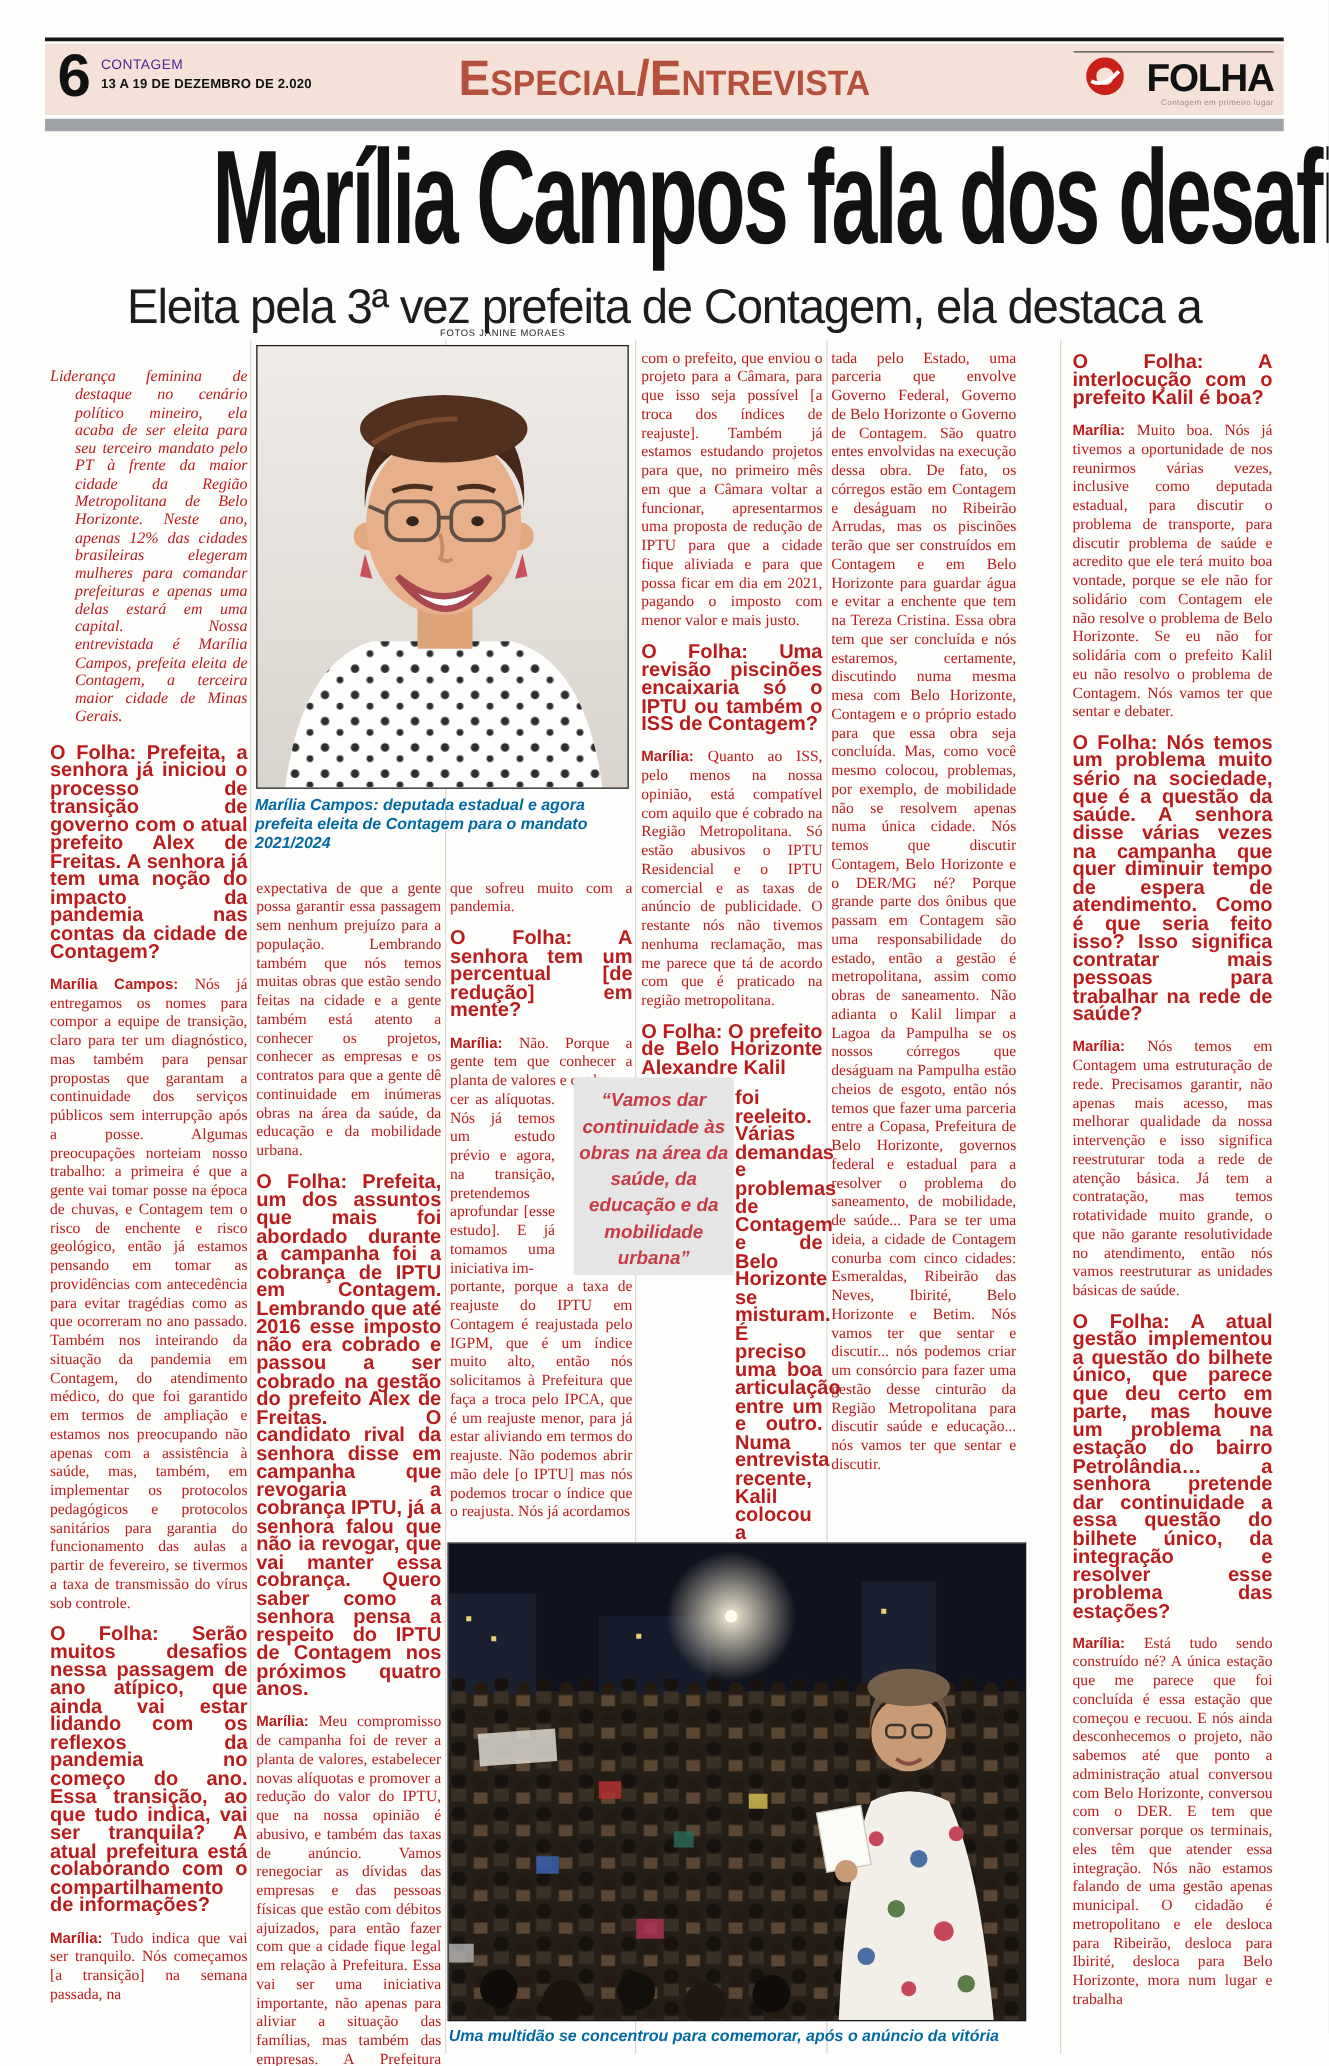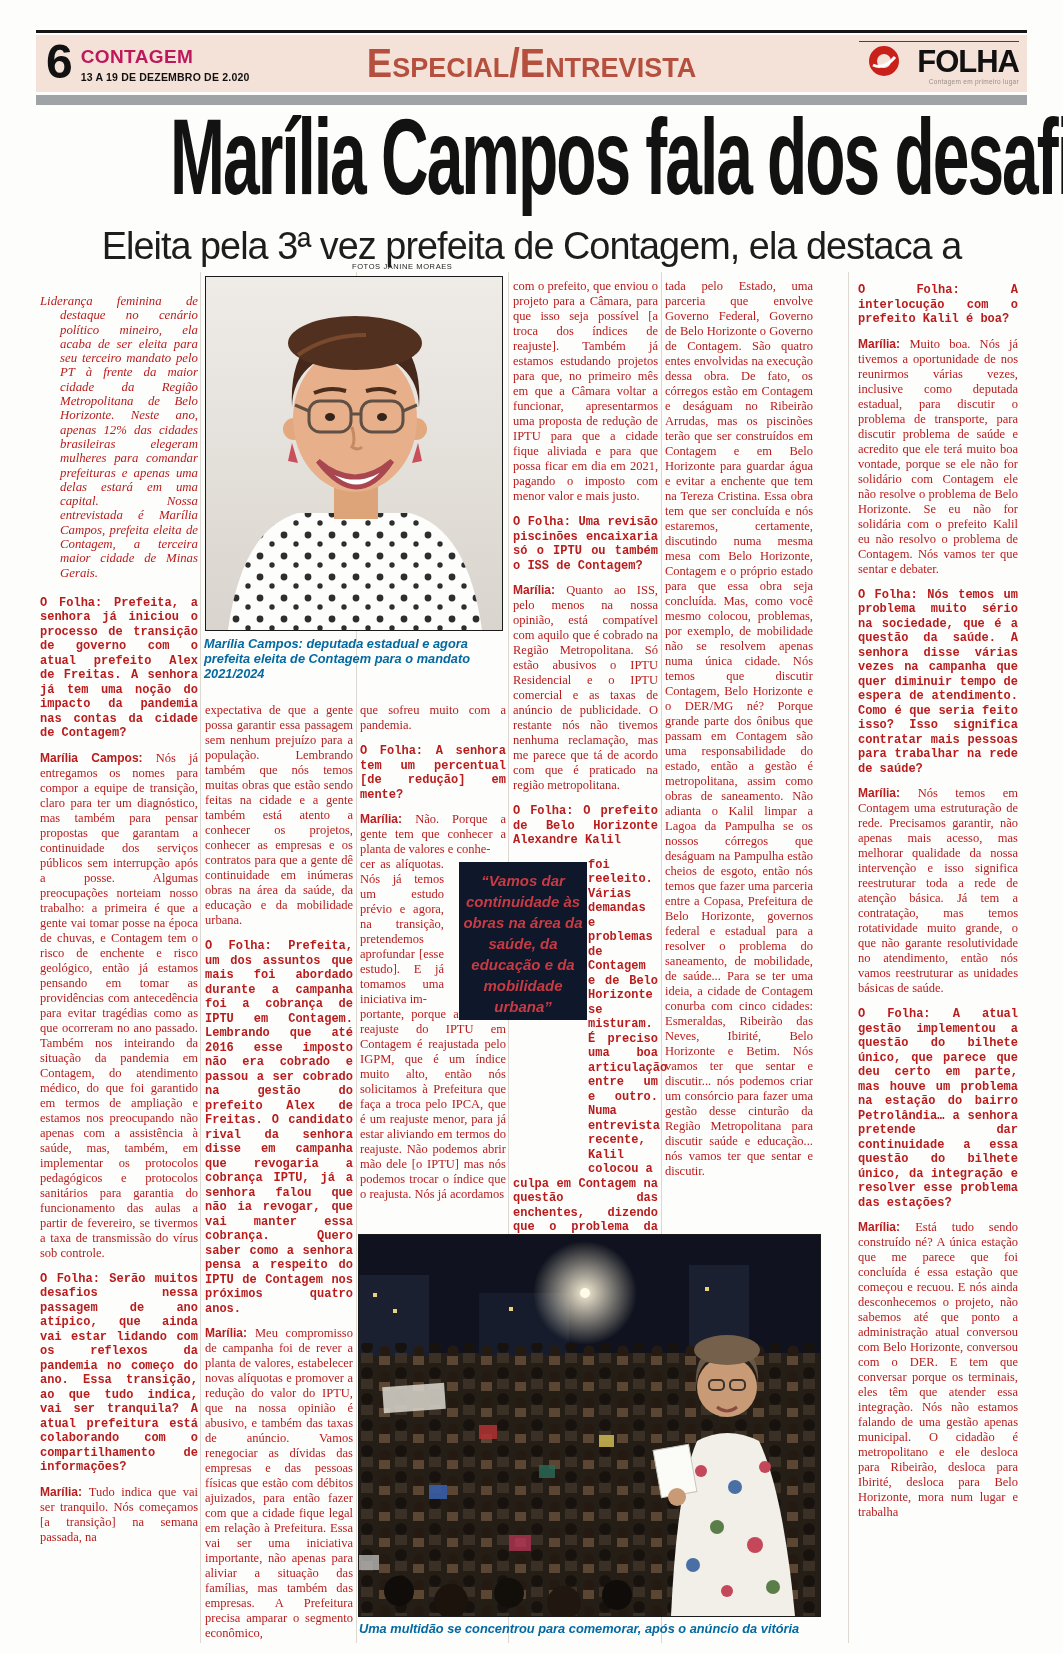--- a/index.html
+++ b/index.html
@@ -6,21 +6,21 @@
   .page{position:relative;width:1063px;height:1653px;margin:0 auto;background:#fdfdfc;
         overflow:hidden;font-family:"Liberation Serif",serif;color:#1c1c1c;}
   
   .top-rule{position:absolute;top:30px;left:36px;right:36px;height:3px;background:#161616;}
   .header-band{position:absolute;top:35px;left:36px;right:36px;height:57px;background:#f4e1d7;}
   .gray-band{position:absolute;top:95px;left:36px;right:36px;height:10px;background:#9fa3a6;}
   .edition{position:absolute;left:10px;top:4px;display:flex;align-items:flex-start;gap:8px;
            font-family:"Liberation Sans",sans-serif;}
   .pagenum{font-size:48px;font-weight:bold;line-height:46px;color:#111;}
   .ed-lines{padding-top:7px;}
-  .ed-city{font-size:19px;font-weight:bold;letter-spacing:.4px;color:#be185d;}
+  .ed-city{font-size:11px;font-weight:normal;letter-spacing:.4px;color:#4c1d95;}
   .ed-date{font-size:10.5px;font-weight:bold;letter-spacing:.2px;color:#111;margin-top:3px;}
   .banner{position:absolute;left:0;right:0;top:4px;text-align:center;
           font-family:"Liberation Sans",sans-serif;font-weight:bold;font-variant:small-caps;
           font-size:38px;line-height:48px;color:#b5503e;transform:scaleY(1.05);}
   .logo{position:absolute;right:8px;top:3px;width:160px;text-align:right;}
   .logo-topline{height:1px;background:#444;margin:3px 0 2px;}
   .logo-row{display:flex;align-items:center;justify-content:flex-end;gap:17px;}
   .logo-text{font-family:"Liberation Sans",sans-serif;font-weight:bold;font-size:31px;
              letter-spacing:-1px;color:#111;line-height:32px;}
   .logo-tagline{font-family:"Liberation Sans",sans-serif;font-size:6.5px;color:#9a8f8a;
@@ -31,37 +31,37 @@
             line-height:1.06;letter-spacing:-3px;white-space:nowrap;color:#121212;
             transform:scaleX(.68) scaleY(1.1);transform-origin:50% 0;}
   .subheadline{position:absolute;top:224px;left:0;width:100%;text-align:center;
             font-family:"Liberation Sans",sans-serif;font-size:39px;line-height:44px;
             letter-spacing:-1px;color:#1d1d1d;transform:scaleX(.97);transform-origin:50% 0;}
   
   .vr{position:absolute;top:272px;bottom:10px;width:1px;background:#ddd8d2;z-index:1;}
   .col{position:absolute;z-index:2;font-size:12.5px;line-height:15px;text-align:justify;color:#b91c1c;}
   .col p,.col div.a{margin:0 0 11px;}
   .m0{margin:0 0 0 !important;}
-  .q{font-family:Liberation Mono, monospace;font-weight:bold;font-size:12px;line-height:14.5px;
+  .q{font-family:Liberation Sans, sans-serif;font-weight:bold;font-size:16px;line-height:14.5px;
      margin:0 0 10px !important;}
   .sp{font-family:"Liberation Sans",sans-serif;font-weight:bold;font-size:12px;}
   .sp::after{content:" ";}
   .intro{font-style:italic;font-size:12.8px;line-height:14.3px;padding-left:20px;text-indent:-20px;
          margin:10px 0 16px !important;}
   .narrow3{width:84px;margin:0 !important;}
   .narrow4{width:70px;margin:0 0 0 75px !important;}
   
   .photo{position:absolute;z-index:4;border:1px solid #1a1a1a;background:#ccc;overflow:hidden;}
   .photo svg{display:block;}
   .credit{position:absolute;top:262px;left:352px;width:160px;z-index:4;
           font-family:"Liberation Sans",sans-serif;font-size:7.5px;letter-spacing:.6px;color:#222;}
   .caption{position:absolute;z-index:4;font-family:"Liberation Sans",sans-serif;font-weight:bold;
            font-style:italic;font-size:12.8px;line-height:15px;color:#0369a1;}
   .pullquote{position:absolute;left:459px;top:862px;width:128px;height:158px;z-index:5;
-             background:#0f172a;color:#c63b44;font-family:"Liberation Sans",sans-serif;
+             background:#e5e5e5;color:#c63b44;font-family:"Liberation Sans",sans-serif;
              font-weight:bold;font-style:italic;font-size:15px;line-height:21px;text-align:center;
              padding:8px 4px;box-sizing:border-box;}
 </style>
 </head>
 <body>
 
 <div class="page">
 
   <div class="top-rule"></div>
   <div class="header-band">

